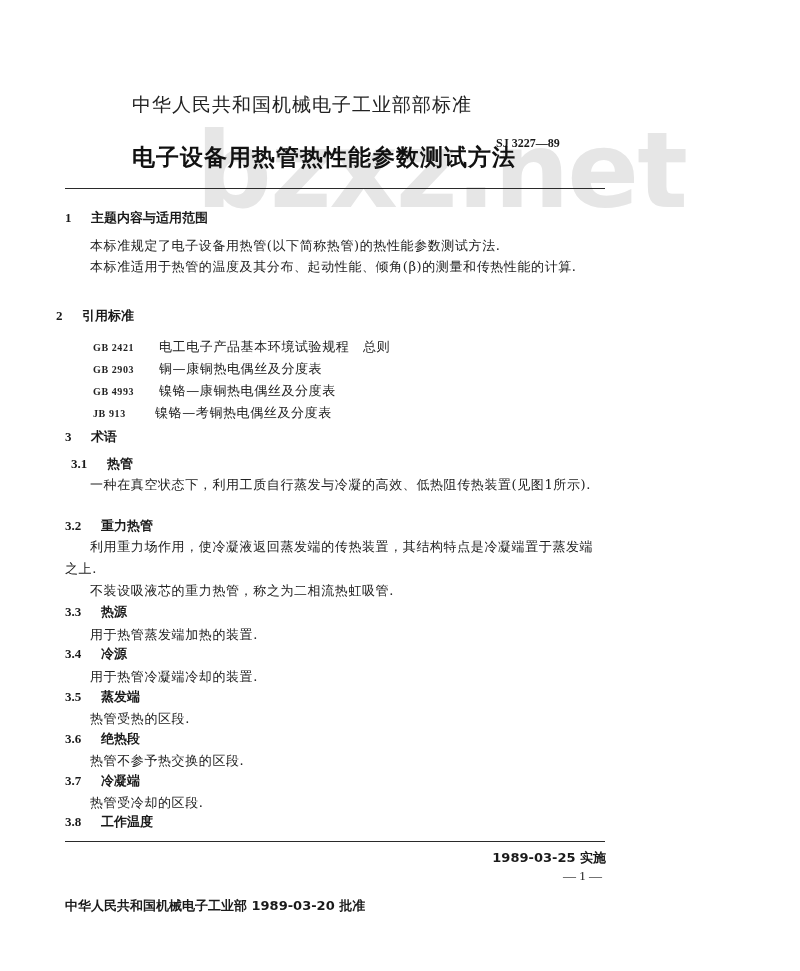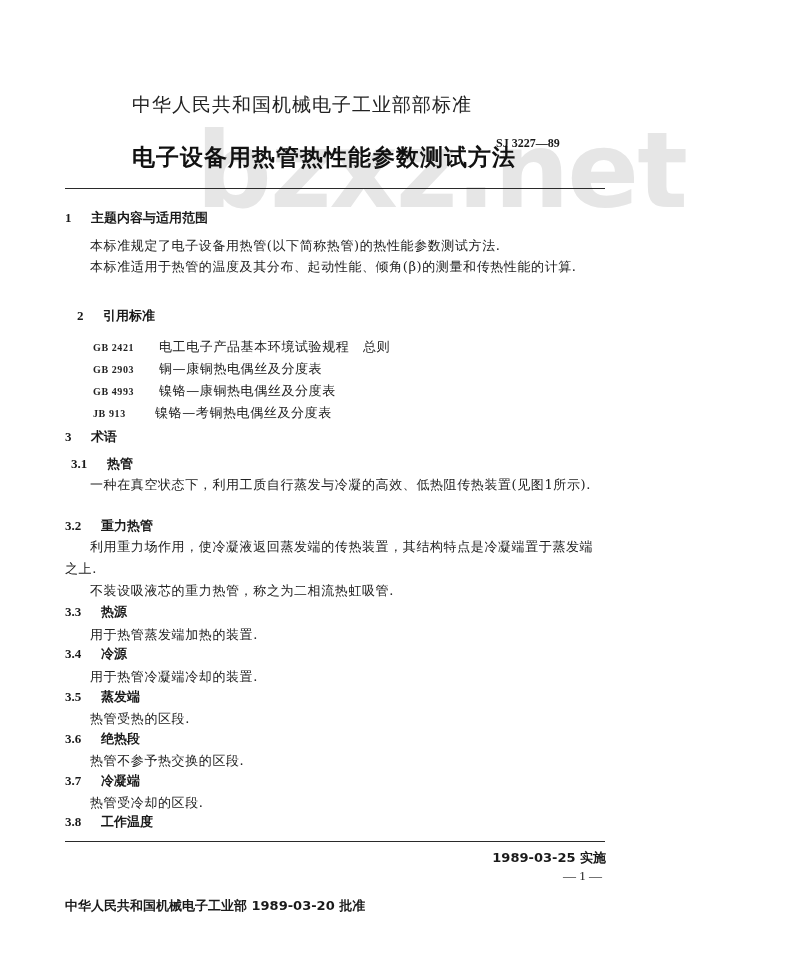--- a/index.html
+++ b/index.html
@@ -52,21 +52,21 @@
   <div class="abs std-code">SJ 3227—89</div>
   <div class="abs doc-title">电子设备用热管热性能参数测试方法</div>
   <div class="rule top"></div>
 
   <div class="abs sec-head" style="left:65px; top:209px;">
     <span class="sec-num">1</span><span>主题内容与适用范围</span>
   </div>
   <div class="abs body-text" style="left:90px; top:237px;">本标准规定了电子设备用热管(以下简称热管)的热性能参数测试方法.</div>
   <div class="abs body-text wrapped" style="left:65px; top:256px; width:540px;">本标准适用于热管的温度及其分布、起动性能、倾角(β)的测量和传热性能的计算.</div>
 
-  <div class="abs sec-head" style="left:77px; top:307px;">
+  <div class="abs sec-head" style="left:56px; top:307px;">
     <span class="sec-num">2</span><span>引用标准</span>
   </div>
   <div class="abs body-text" style="left:93px; top:334px;">
     <span class="ref-code">GB 2421</span><span>电工电子产品基本环境试验规程　总则</span>
   </div>
   <div class="abs body-text" style="left:93px; top:356px;">
     <span class="ref-code">GB 2903</span><span>铜—康铜热电偶丝及分度表</span>
   </div>
   <div class="abs body-text" style="left:93px; top:378px;">
     <span class="ref-code">GB 4993</span><span>镍铬—康铜热电偶丝及分度表</span>

